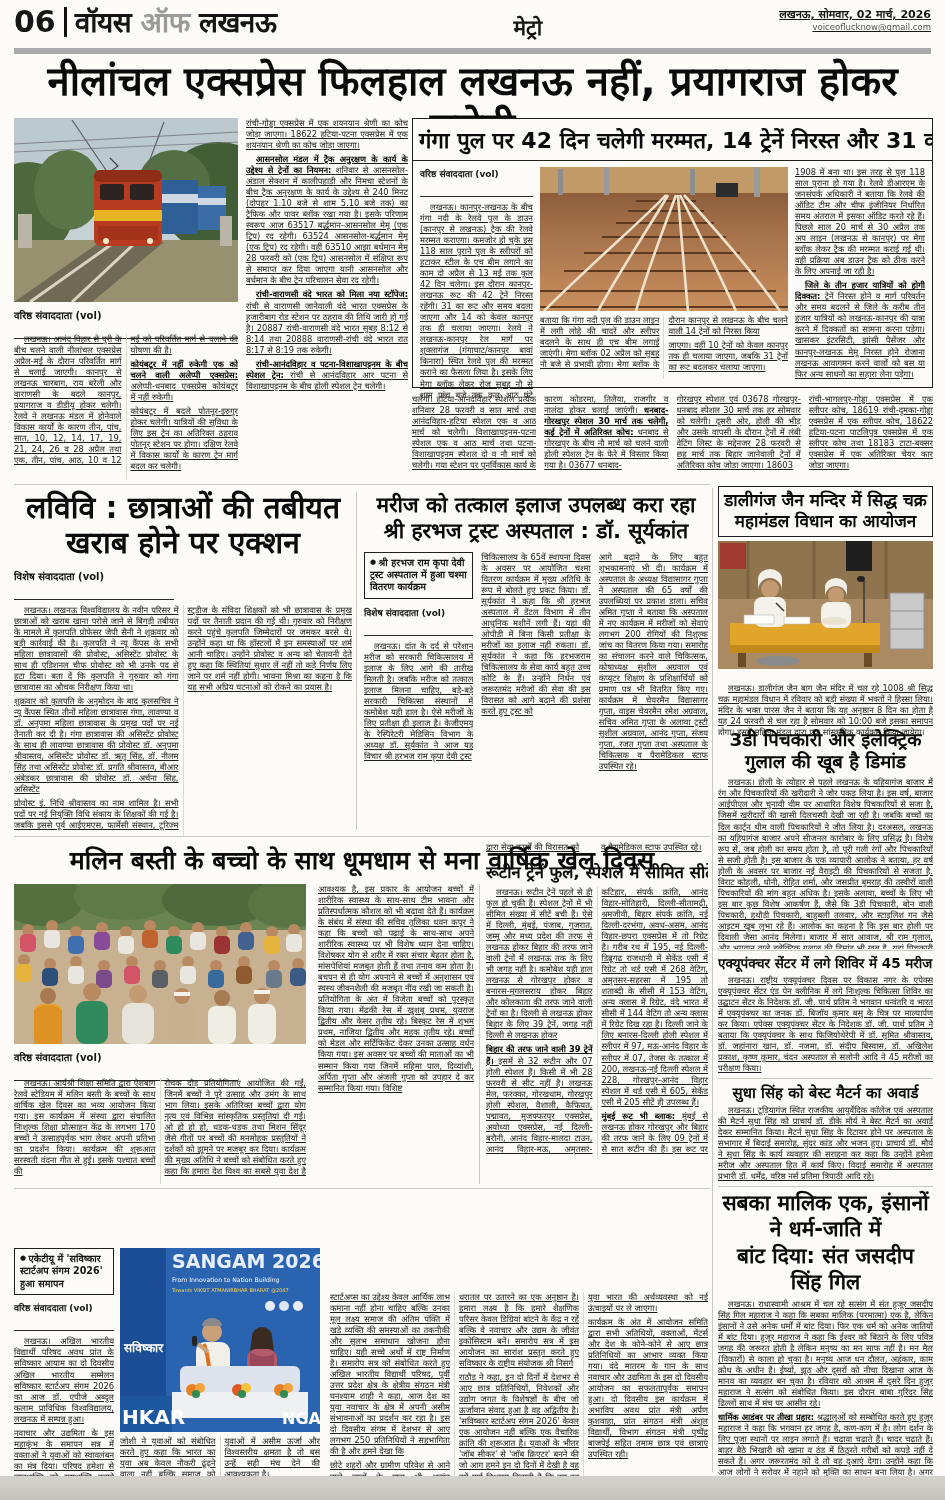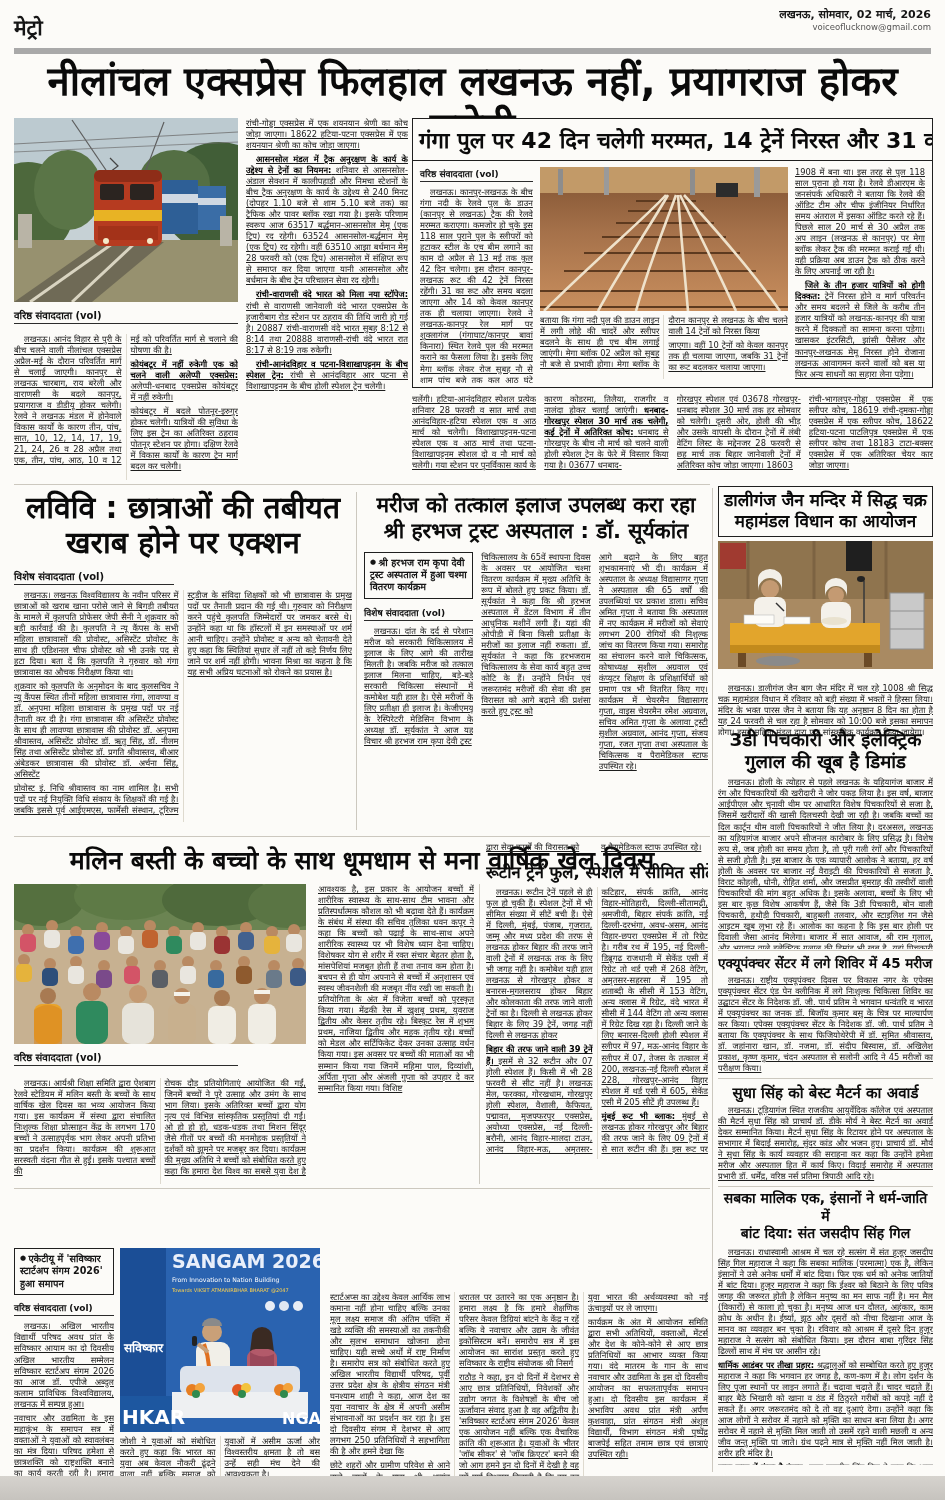--- a/index.html
+++ b/index.html
@@ -7,47 +7,52 @@
   .page{position:relative;width:945px;height:1500px;margin:0 auto;background:#fcfbf8;
         font-family:"DejaVu Sans","Liberation Sans",sans-serif;color:#151515;overflow:hidden;}
   .abs{position:absolute;}
   .body-txt{font-size:8.3px;line-height:1.33;text-align:justify;color:#1d1d1d;overflow:hidden;text-decoration:underline;}
   .body-txt p{margin-bottom:3px;}
   .body-txt .ind{text-indent:10px;}
   .body-txt b{color:#000;}
   .two-col{column-count:2;column-gap:9px;column-rule:1px solid #dedacf;column-fill:auto;}
   .three-col{column-count:3;column-gap:9px;column-rule:1px solid #dedacf;column-fill:auto;margin-top:44px;}
   .byline{font-size:10px;font-weight:bold;color:#111;border-bottom:1.5px solid #2b2b2b;
-          padding-bottom:1px;margin-bottom:5px;}
+          padding-bottom:16px;margin-bottom:5px;}
   .byline.sm{font-size:9px;}
   .hl-black{font-weight:800;color:#0a0a0a;}
   .center{text-align:center;}
   .nowrap{white-space:nowrap;overflow:hidden;}
   .vr{position:absolute;width:1px;background:#ccc8bf;}
   .hr{position:absolute;height:1px;background:#ccc8bf;}
   .boxed{border:1.5px solid #1f1f1f;}
   .hl-box{border:1.5px solid #1f1f1f;padding:4px 5px;font-size:9.6px;font-weight:bold;line-height:1.3;}
   .hl-box::before{content:"● ";font-size:7px;vertical-align:2px;}
   .photo{display:block;}
   
   .mast{display:flex;align-items:flex-end;gap:8px;}
   .pgnum{font-size:30px;font-weight:800;line-height:1;}
   .mast-sep{width:3px;height:30px;background:#111;}
   .mast-title{font-size:28px;font-weight:800;line-height:1;letter-spacing:-0.5px;}
   .mast-title .gray{color:#9a9a9a;}
   .section-name{font-size:21px;font-weight:800;}
-  .dateline{font-size:11px;font-weight:bold;text-align:right;line-height:1.4;}
+  .dateline{font-size:11px;font-weight:bold;text-align:right;line-height:1.4;text-decoration:underline;}
   .email{font-size:8.5px;color:#555;font-weight:normal;}
 </style>
 </head>
 <body>
 
 <div class="page">
 
   <div class="abs" style="left:14px;right:14px;top:7px;height:40px;display:flex;justify-content:space-between;align-items:flex-start;">
+    <div class="mast">
+      <span class="pgnum">06</span>
+      <span class="mast-sep"></span>
+      <span class="mast-title"><span>वॉयस</span> <span class="gray">ऑफ</span> <span>लखनऊ</span></span>
+    </div>
     <div class="section-name" style="margin-top:6px;">मेट्रो</div>
     <div class="dateline">
       <div>लखनऊ, सोमवार, 02 मार्च, 2026</div>
       <div class="email">voiceoflucknow@gmail.com</div>
     </div>
   </div>
   <div class="abs" style="left:14px;right:14px;top:48px;height:6px;background:#a9a9a9;"></div>
 
   <h1 class="abs center hl-black" style="left:0;right:0;top:58px;font-size:40px;line-height:1.15;">नीलांचल एक्सप्रेस फिलहाल लखनऊ नहीं, प्रयागराज होकर चलेगी</h1>
 
@@ -276,21 +281,21 @@
   <div class="abs" style="left:718px;top:1082px;width:215px;">
     <div class="hl-black center nowrap" style="font-size:15px;">सुधा सिंह को बेस्ट मैटर्न का अवार्ड</div>
     <div class="body-txt" style="height:82px;margin-top:3px;">
       <p class="ind">लखनऊ। टूड़ियागंज स्थित राजकीय आयुर्वेदिक कॉलेज एवं अस्पताल की मैटर्न सुधा सिंह को प्राचार्य डॉ. डीके मौर्य ने बेस्ट मैटर्न का अवार्ड देकर सम्मानित किया। मैटर्न सुधा सिंह के रिटायर होने पर अस्पताल के सभागार में बिदाई समारोह, सुंदर कांड और भजन हुए। प्राचार्य डॉ. मौर्य ने सुधा सिंह के कार्य व्यवहार की सराहना कर कहा कि उन्होंने हमेशा मरीज और अस्पताल हित में कार्य किए। विदाई समारोह में अस्पताल प्रभारी डॉ. धर्मेंद्र, वरिष्ठ नर्स प्रतिमा त्रिपाठी आदि रहे।</p>
     </div>
   </div>
 
   <div class="hr" style="left:718px;top:1186px;width:215px;"></div>
 
   <div class="abs" style="left:718px;top:1190px;width:215px;">
-    <div class="hl-black center" style="font-size:14px;line-height:1.25;">
+    <div class="hl-black center" style="font-size:21px;line-height:1.25;">
       <div>सबका मालिक एक, इंसानों ने धर्म-जाति में</div>
       <div>बांट दिया: संत जसदीप सिंह गिल</div>
     </div>
     <div class="body-txt" style="height:218px;margin-top:4px;">
       <p class="ind">लखनऊ। राधास्वामी आश्रम में चल रहे सत्संग में संत हुजूर जसदीप सिंह गिल महाराज ने कहा कि सबका मालिक (परमात्मा) एक है, लेकिन इंसानों ने उसे अनेक धर्मों में बांट दिया। फिर एक धर्म को अनेक जातियों में बांट दिया। हुजूर महाराज ने कहा कि ईश्वर को बिठाने के लिए पवित्र जगह की जरूरत होती है लेकिन मनुष्य का मन साफ नहीं है। मन मैल (विकारों) से काला हो चुका है। मनुष्य आज धन दौलत, अहंकार, काम क्रोध के अधीन है। ईर्ष्या, झूठ और दूसरों को नीचा दिखाना आज के मानव का व्यवहार बन चुका है। रविवार को आश्रम में दूसरे दिन हुजूर महाराज ने सत्संग को संबोधित किया। इस दौरान बाबा गुरिंदर सिंह ढिल्लों साथ में मंच पर आसीन रहे।</p>
       <p><b>धार्मिक आडंबर पर तीखा प्रहार:</b> <span>श्रद्धालुओं को सम्बोधित करते हुए हुजूर महाराज ने कहा कि भगवान हर जगह है, कण-कण में है। लोग दर्शन के लिए पूजा स्थानों पर लाइन लगाते हैं। चढ़ावा चढ़ाते हैं। चादर चढ़ाते हैं। बाहर बैठे भिखारी को खाना व ठंड में ठिठुरते गरीबों को कपड़े नहीं दे सकते हैं। अगर जरूरतमंद को दे तो वह दुआएं देगा। उन्होंने कहा कि आज लोगों ने सरोवर में नहाने को मुक्ति का साधन बना लिया है। अगर सरोवर में नहाने से मुक्ति मिल जाती तो उसमें रहने वाली मछली व अन्य जीव जन्तु मुक्ति पा जाते। ग्रंथ पढ़ने मात्र से मुक्ति नहीं मिल जाती है। शरीर हरि मंदिर है।</span></p>
       <p><b>माया जाल में फंसा है इंसान:</b> <span>हुजूर जसदीप सिंह गिल ने कहा कि आज इंसान माया जाल में फंसा हुआ है। युवा अवस्था से लेकर बुढ़ापे तक दुनिया के कामों में व्यस्त होने की बात कहकर भजन के लिए समय नहीं दे रहा है। उन्होंने कहा कि सारा समय दुनिया में देंगे तो वापस इसी दुनिया में दोबारा आना पड़ेगा।</span></p>
     </div>
   </div>
 

